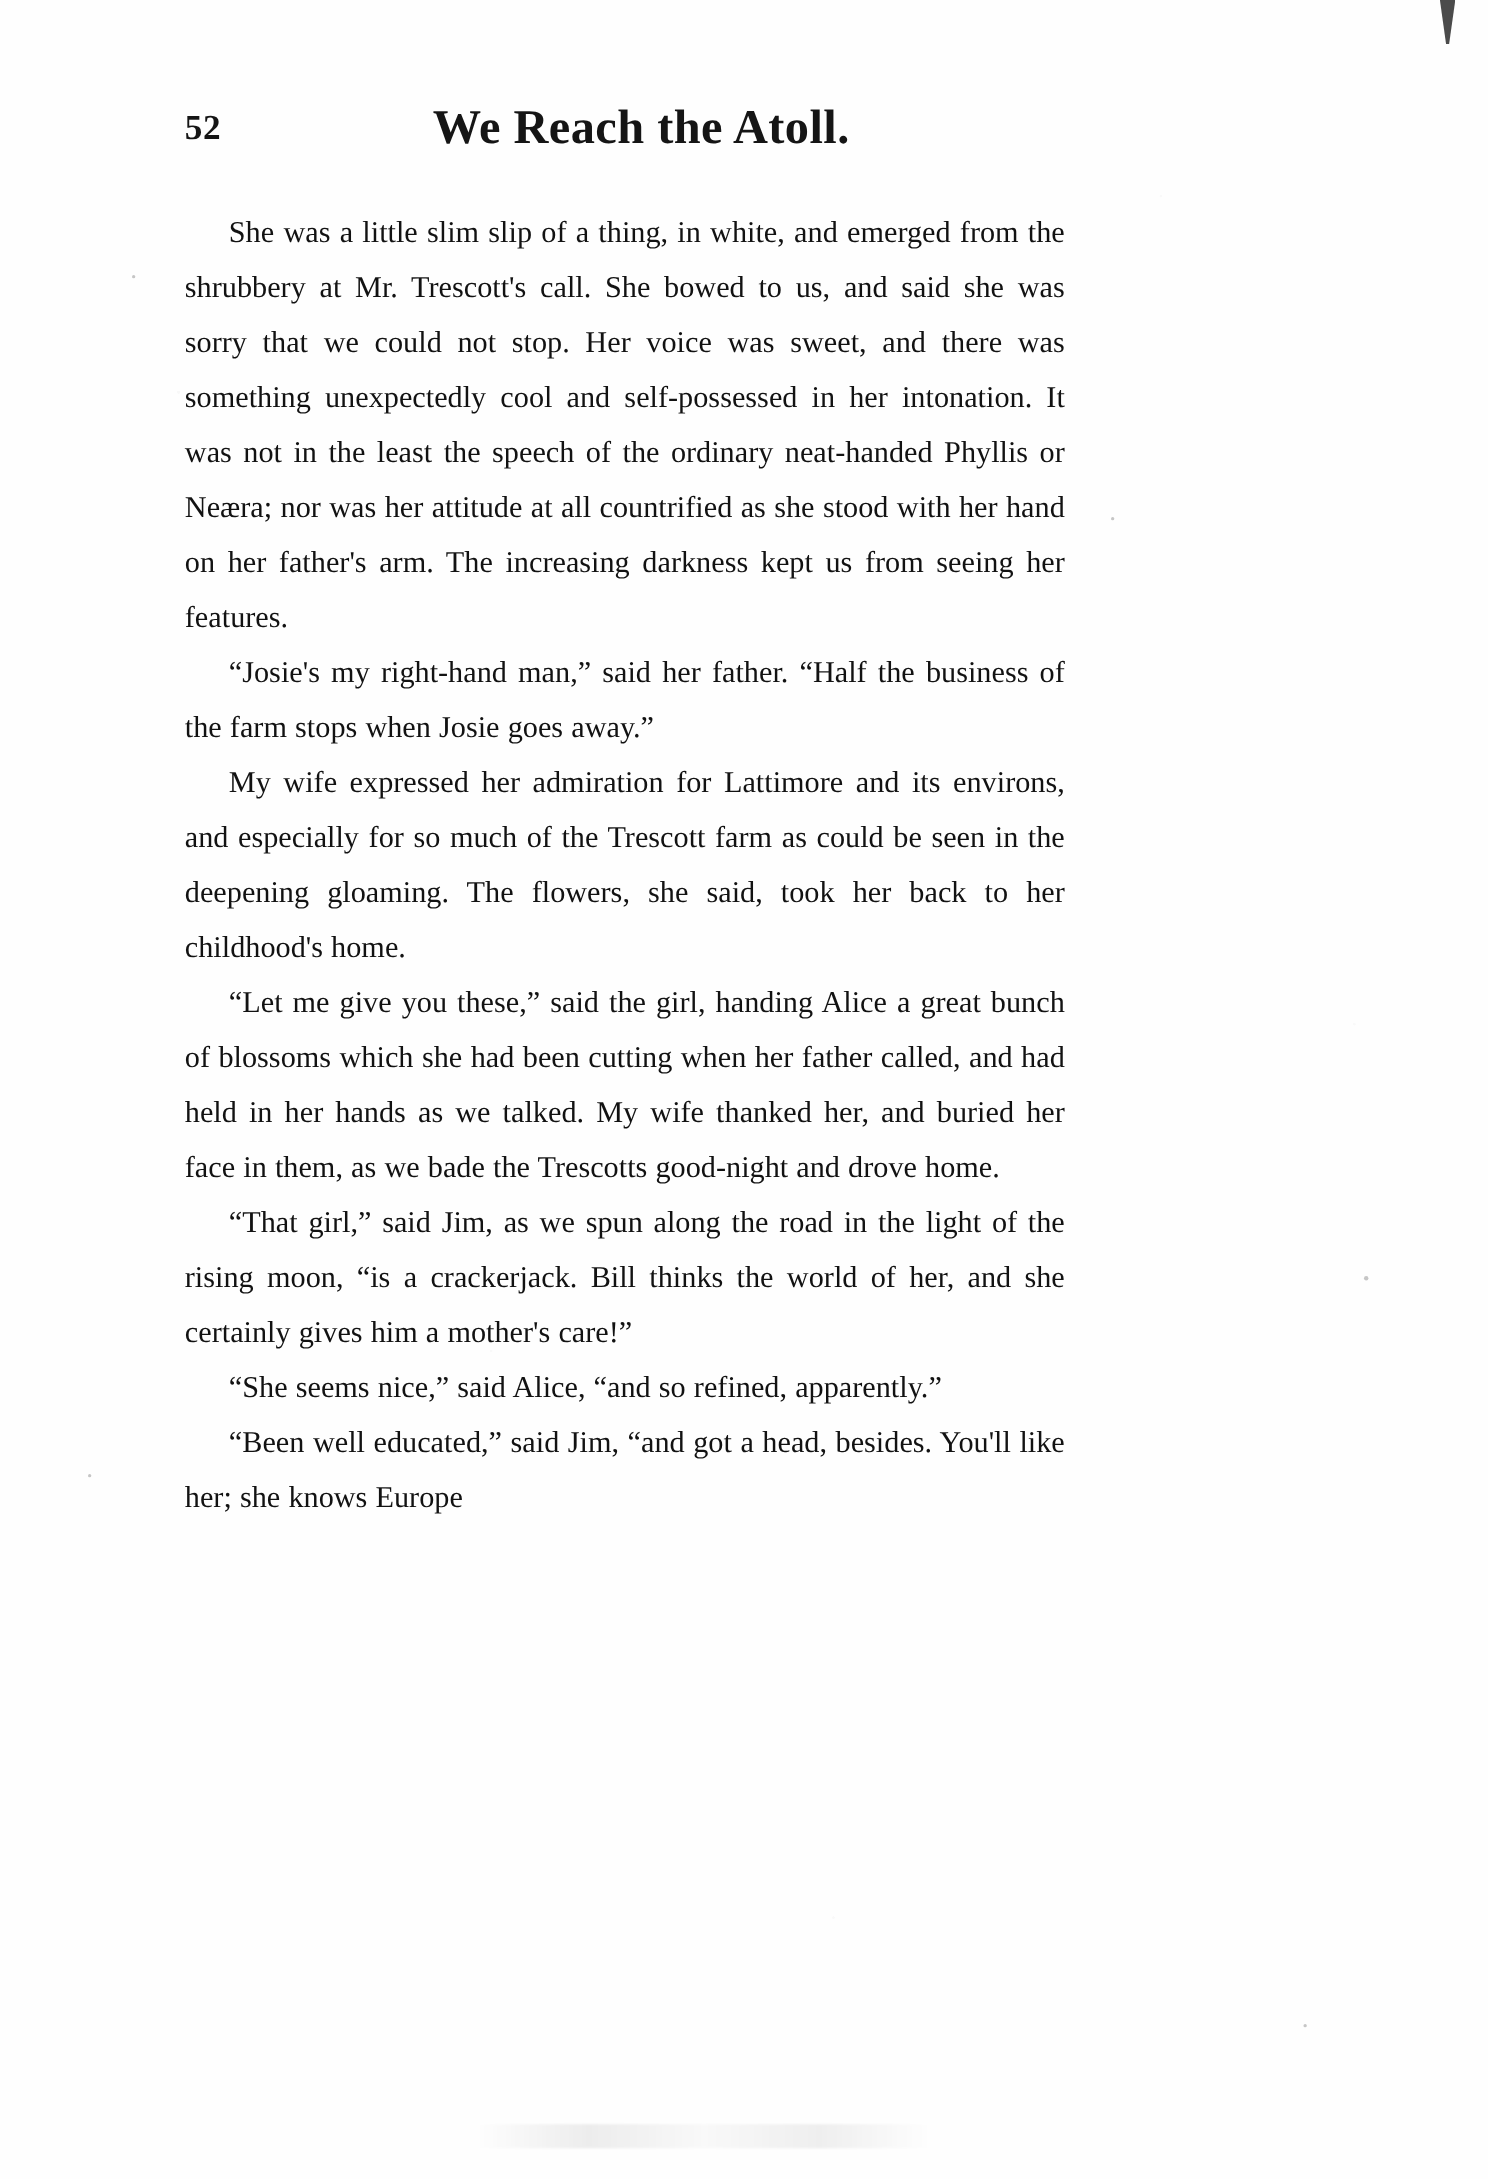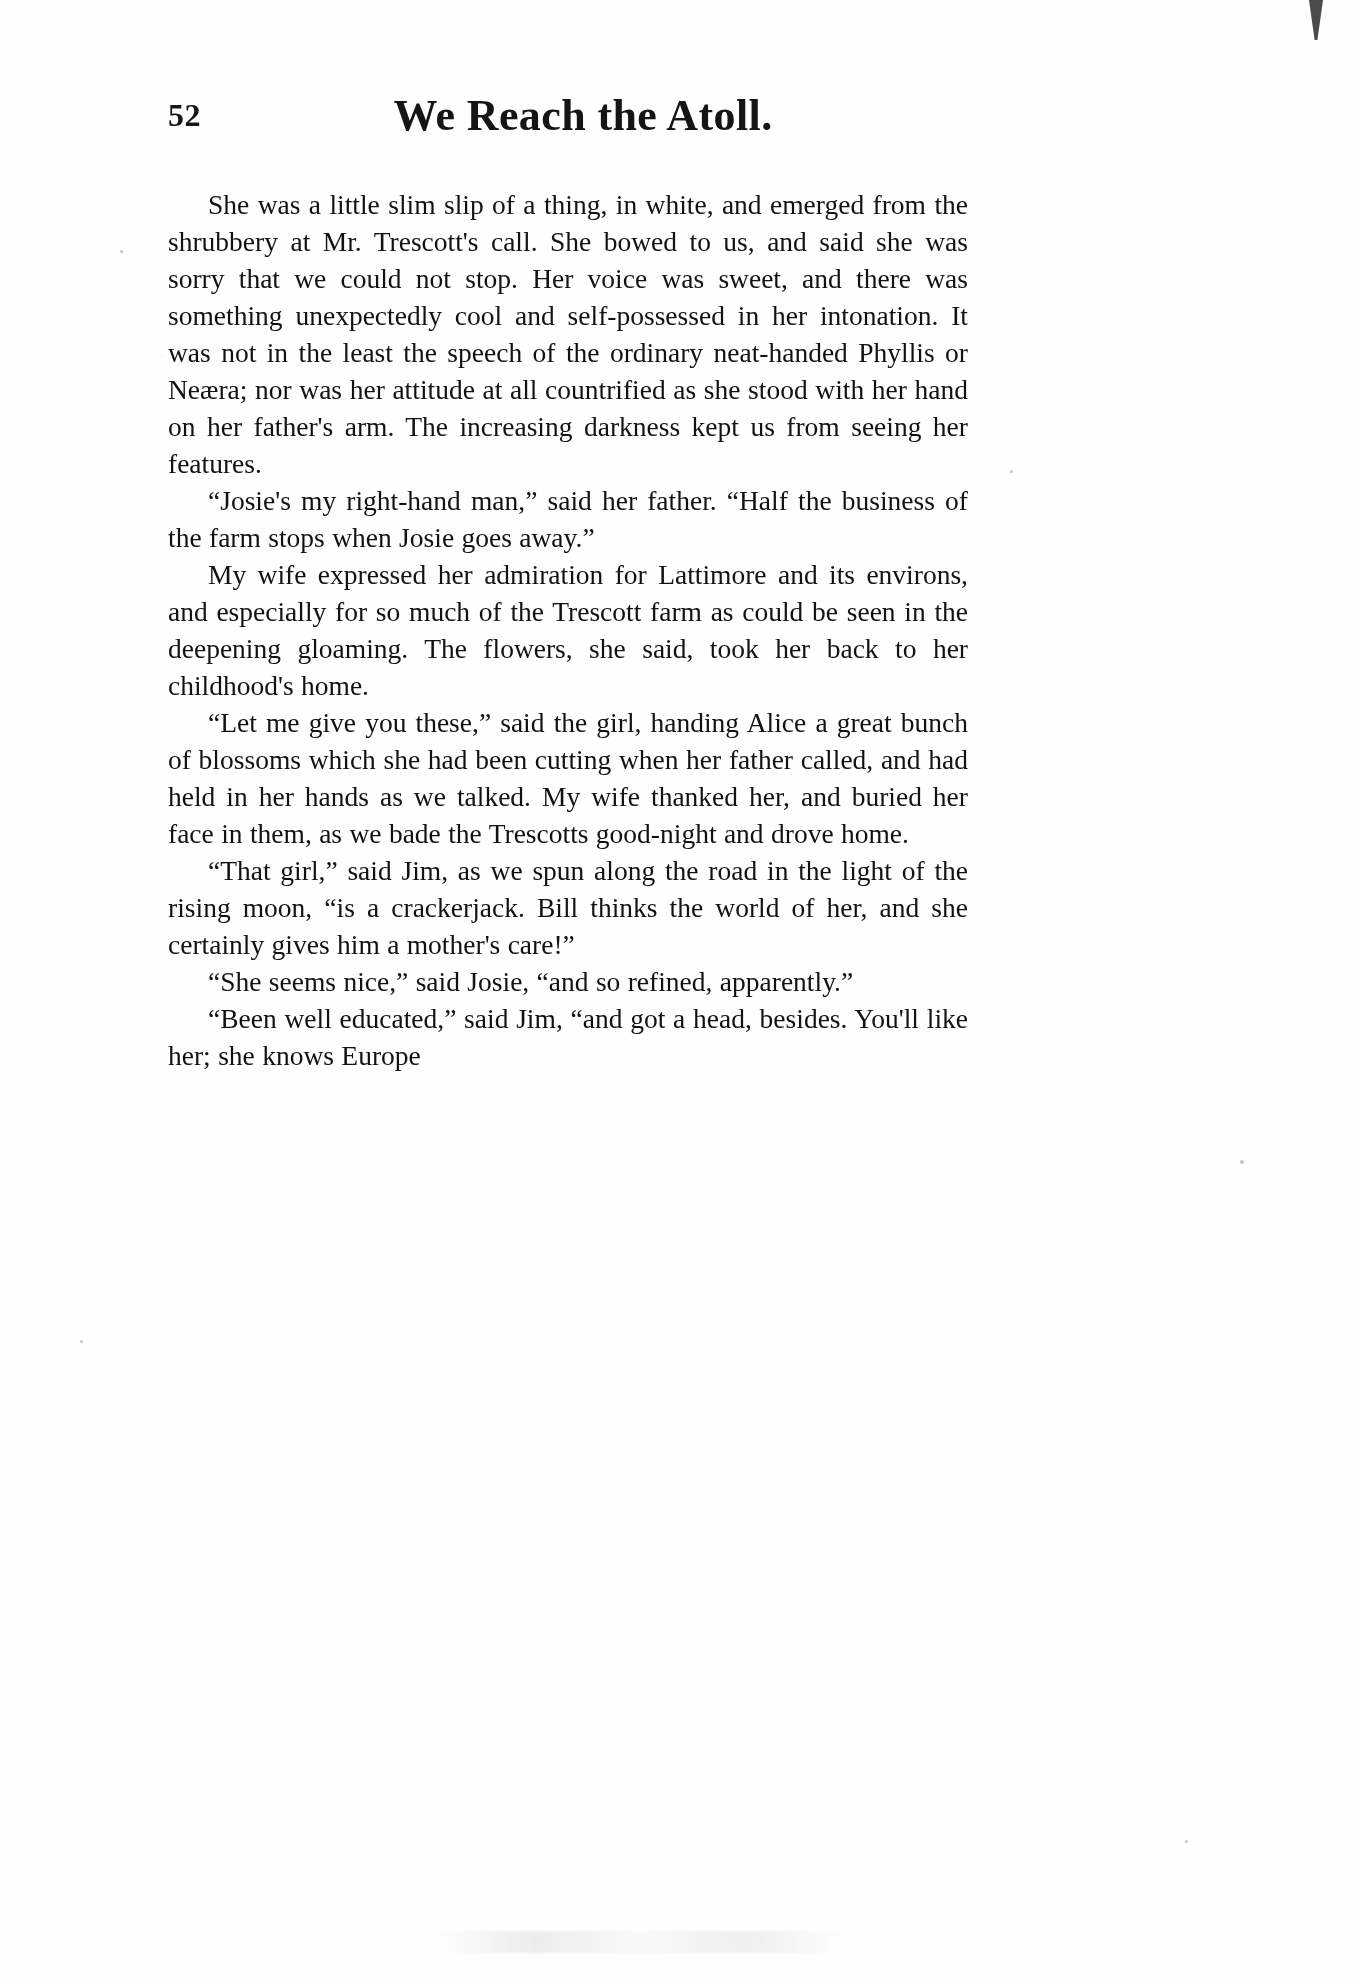--- a/index.html
+++ b/index.html
@@ -56,21 +56,21 @@
     font-size: 44px;
     font-weight: bold;
     letter-spacing: 0.4px;
     margin-left: -90px;
     color: #151515;
   }
 
   p.para {
     margin: 0;
     font-size: 27.5px;
-    line-height: 37px;
+    line-height: 50px;
     text-align: justify;
     text-indent: 40px;
     color: #121212;
     word-spacing: 0.5px;
   }
 
   
   .edge-mark {
     position: absolute;
     right: 30px;
@@ -115,17 +115,17 @@
     <div class="header-row">
       <div class="folio">52</div>
       <div class="running-head">We Reach the Atoll.</div>
     </div>
 
     <p class="para">She was a little slim slip of a thing, in white, and emerged from the shrubbery at Mr. Trescott's call. She bowed to us, and said she was sorry that we could not stop.  Her voice was sweet, and there was something unexpectedly cool and self-possessed in her intonation.  It was not in the least the speech of the ordinary neat-handed Phyllis or Neæra; nor was her attitude at all countrified as she stood with her hand on her father's arm.  The increasing darkness kept us from seeing her features.</p>
     <p class="para">“Josie's my right-hand man,” said her father. “Half the business of the farm stops when Josie goes away.”</p>
     <p class="para">My wife expressed her admiration for Lattimore and its environs, and especially for so much of the Trescott farm as could be seen in the deepening gloaming. The flowers, she said, took her back to her childhood's home.</p>
     <p class="para">“Let me give you these,” said the girl, handing Alice a great bunch of blossoms which she had been cutting when her father called, and had held in her hands as we talked.  My wife thanked her, and buried her face in them, as we bade the Trescotts good-night and drove home.</p>
     <p class="para">“That girl,” said Jim, as we spun along the road in the light of the rising moon, “is a crackerjack. Bill thinks the world of her, and she certainly gives him a mother's care!”</p>
-    <p class="para">“She seems nice,” said Josie, “and so refined, apparently.”</p>
+    <p class="para">“She seems nice,” said Alice, “and so refined, apparently.”</p>
     <p class="para">“Been well educated,” said Jim, “and got a head, besides.  You'll like her; she knows Europe</p>
 
   </div>
 </div>
 
 </body></html>

